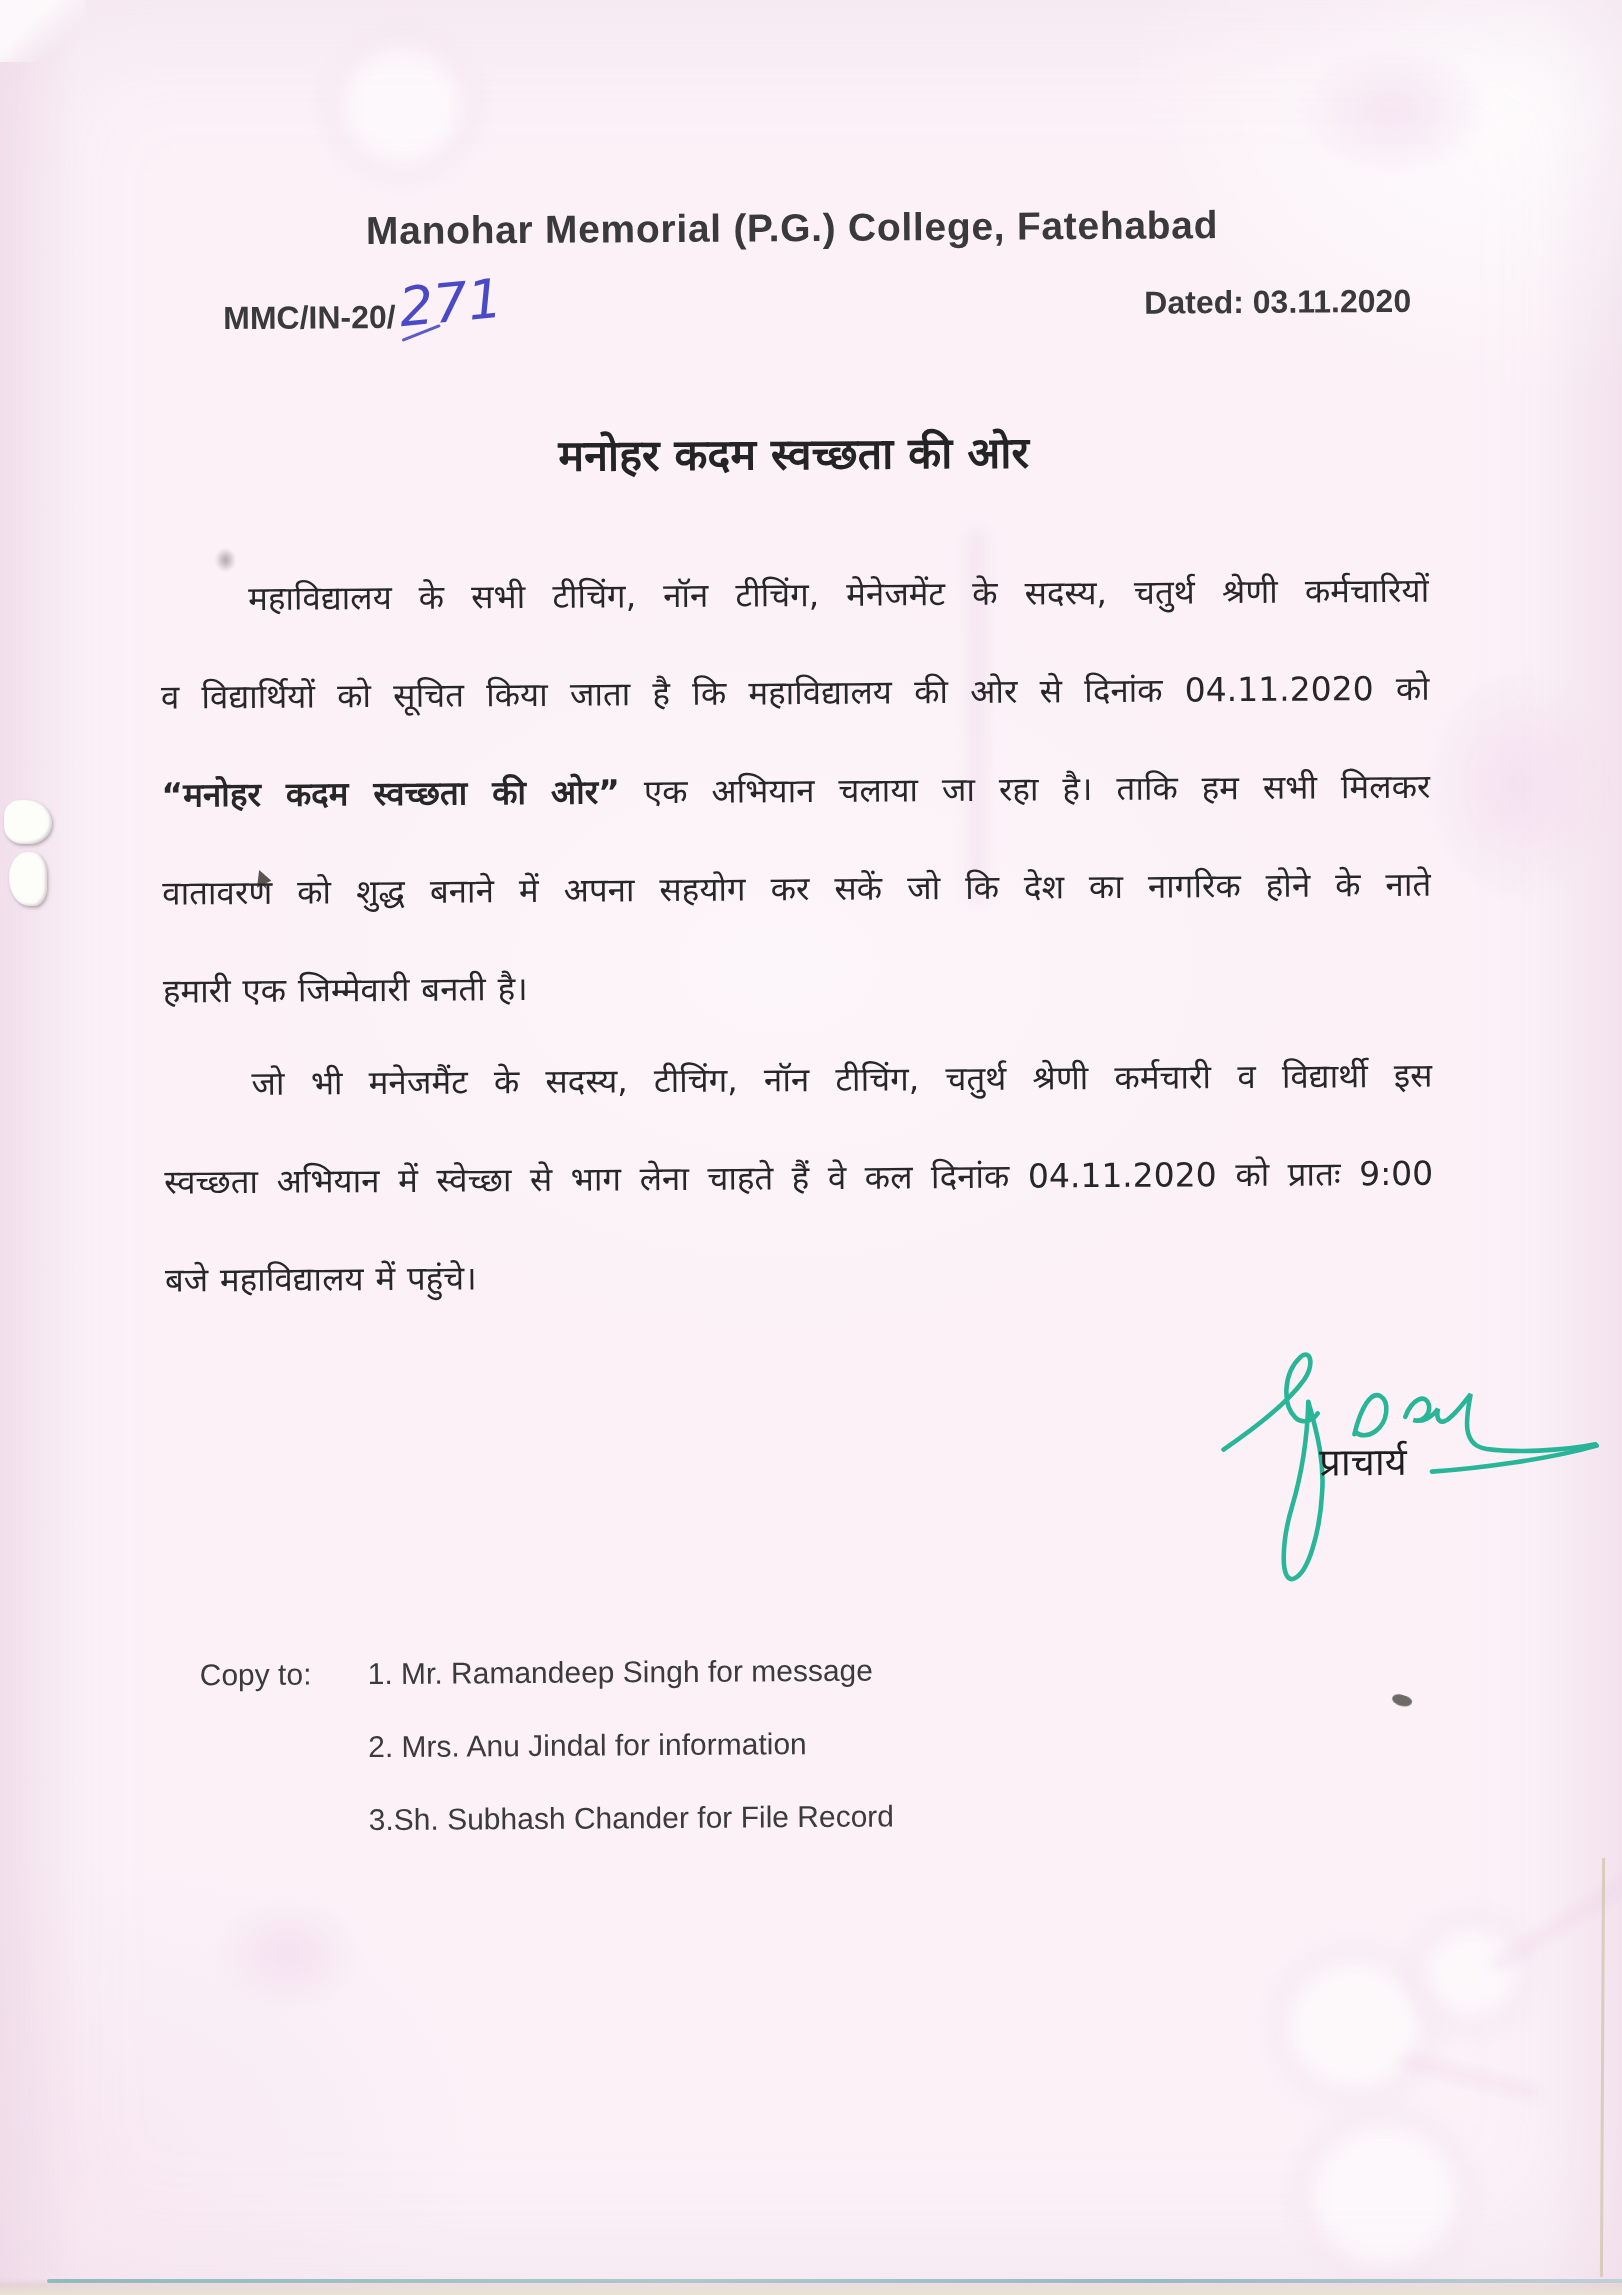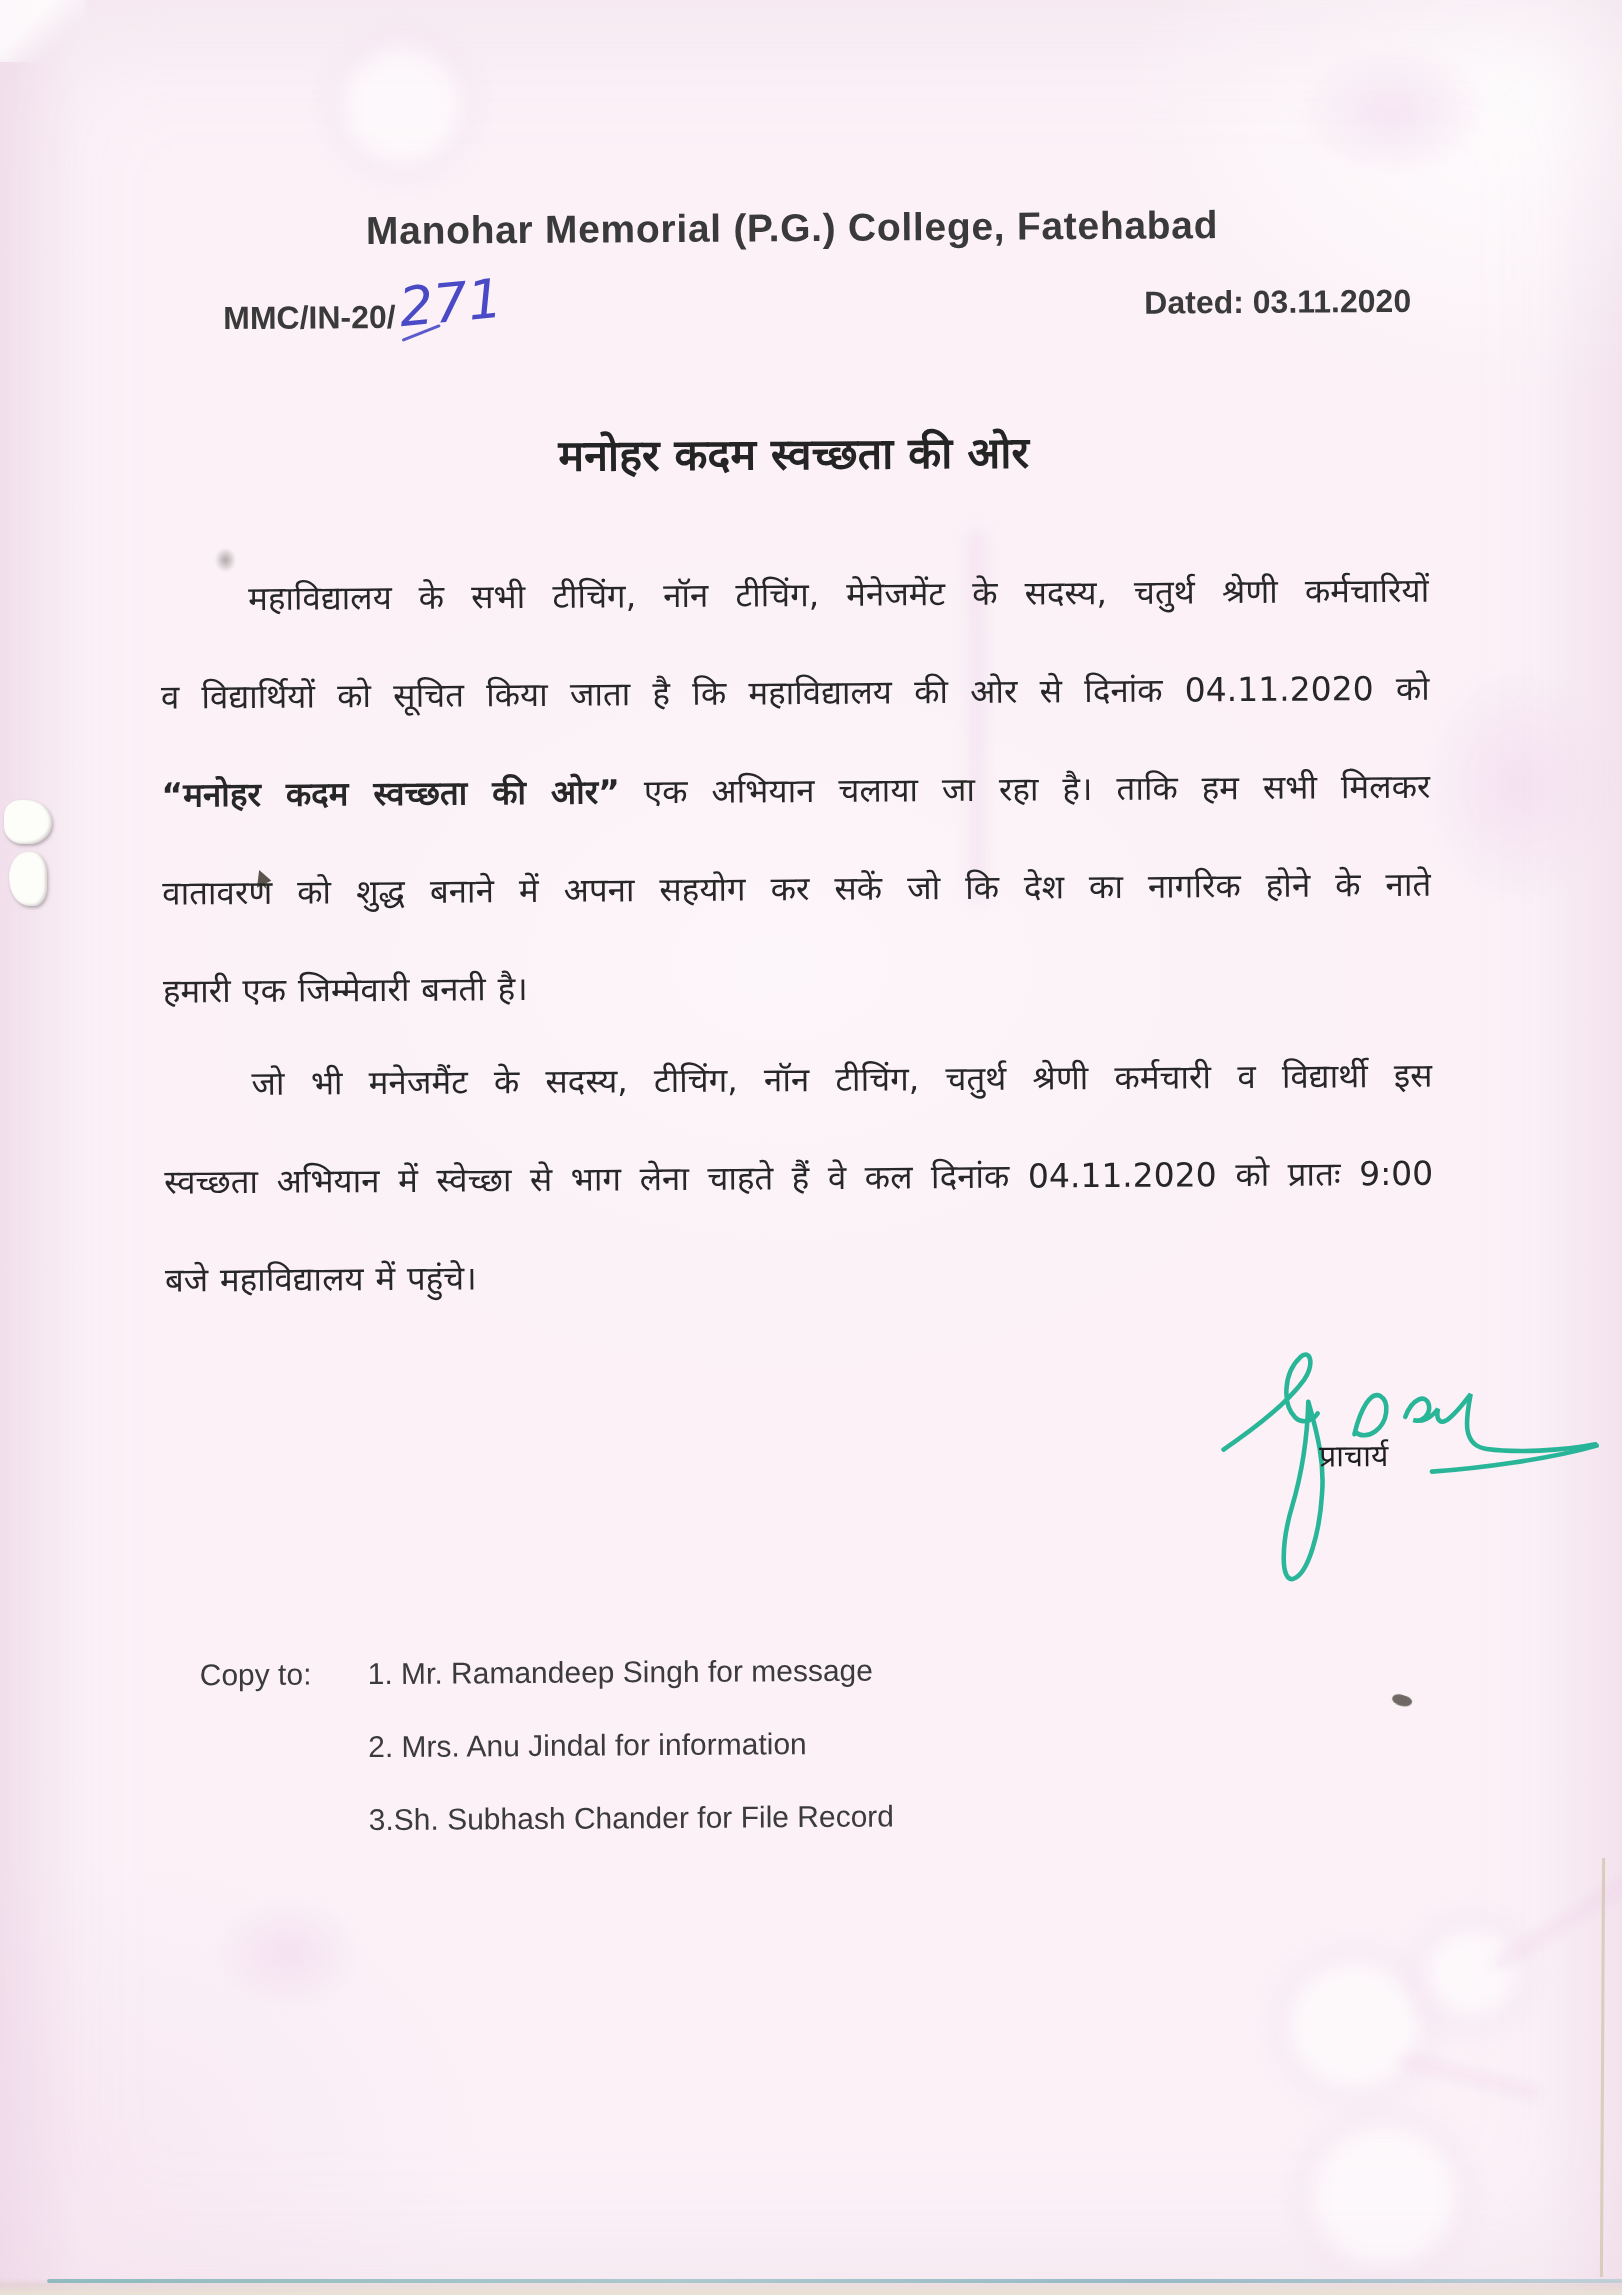--- a/index.html
+++ b/index.html
@@ -55,21 +55,21 @@
   .subject{position:absolute;top:423px;left:0;width:1597px;text-align:center;
         font-size:43px;font-weight:700;color:#242424;}
   .para{position:absolute;left:164px;width:1269px;font-size:33px;color:#272727;word-spacing:1.3px;}
   .para .line{height:98px;line-height:98px;text-align:justify;text-align-last:justify;overflow:hidden;}
   .para .line.first{text-indent:88px;}
   .para .line.lastline{text-align-last:left;}
   .p1{top:546px;}
   .p2{top:1031px;}
   .boldseg{font-weight:700;}
   .sig-svg{position:absolute;left:1207px;top:1328px;width:406px;height:275px;}
-  .principal{position:absolute;left:1317px;top:1438px;font-size:30px;color:#1e1e1e;}
+  .principal{position:absolute;left:1317px;top:1438px;font-size:38px;color:#1e1e1e;}
   .copy{position:absolute;top:1649px;left:196px;width:982px;display:flex;
         font-family:"Liberation Sans", sans-serif;font-size:30px;color:#3b3b3b;}
   .copy-label{width:168px;line-height:43px;}
   .copy-item{line-height:43px;margin-bottom:30px;}
 </style>
 </head>
 <body>
 
 <div class="page">
 

